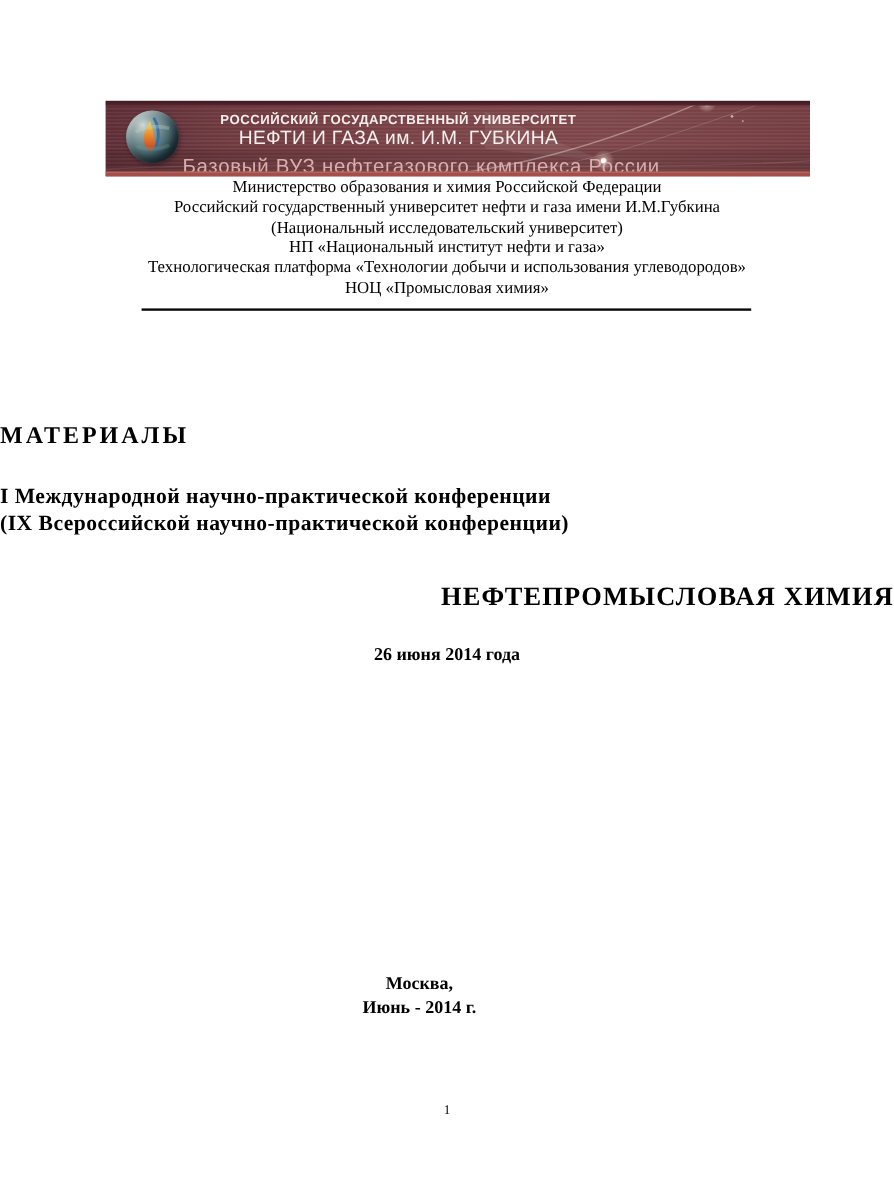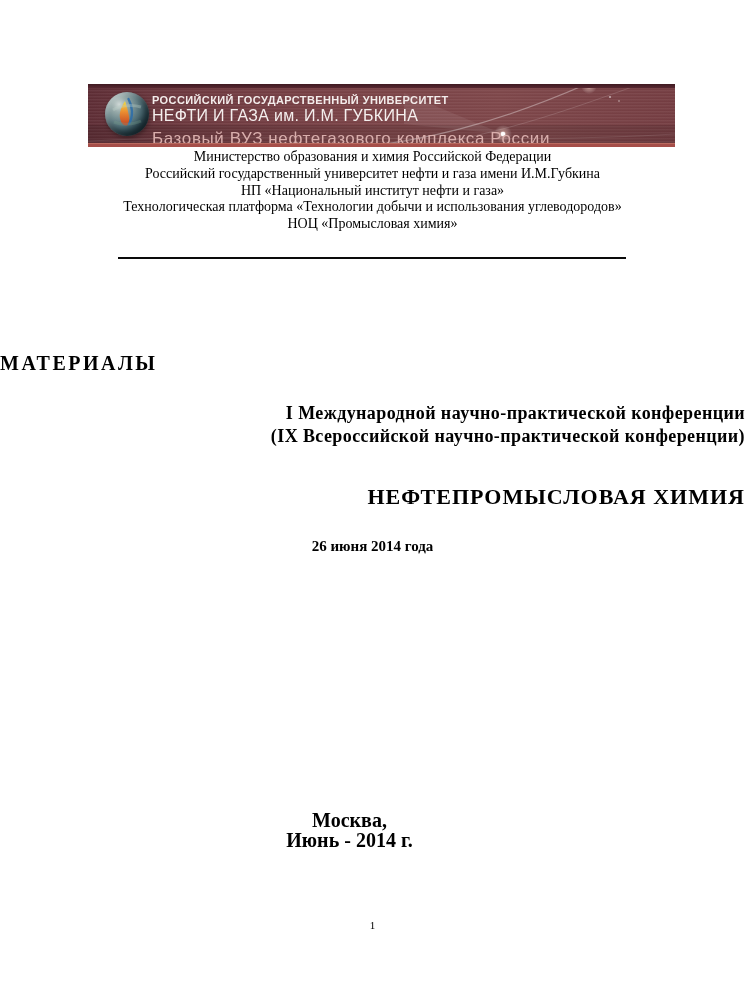--- a/index.html
+++ b/index.html
@@ -53,21 +53,21 @@
       #cfd8d6 0%, #97aaa9 18%, #5d7a81 45%, #30525e 70%, #142f3b 100%);
     box-shadow: inset -4px -5px 7px rgba(0,0,0,0.55),
                 inset 2px 2px 4px rgba(255,255,255,0.35),
                 1px 2px 4px rgba(0,0,0,0.35);
   }
   .banner-logo svg { position: absolute; inset: 0; }
 
   .banner-text {
     position: absolute; left: 64px; top: 10px; width: 360px;
     font-family: "Liberation Sans", sans-serif;
-    text-align: left; white-space: nowrap;
+    text-align: center; white-space: nowrap;
   }
   .banner-org-small {
     font-size: 11px; font-weight: bold; letter-spacing: 0.4px;
     color: #f3eceb;
   }
   .banner-org-large {
     margin-top: 1px; font-size: 16px; color: #f5efee; letter-spacing: 0.3px;
   }
   .banner-org-large .bold-part { font-weight: normal; }
   .banner-org-large .reg-part  { font-weight: normal; }
@@ -88,40 +88,40 @@
     width: 508px; height: 2px; background: #0a0a0a;
   }
 
   
   .title {
     position: absolute; left: 0; top: 352px; width: 745px;
     font-size: 20px; font-weight: bold; letter-spacing: 2.5px;
   }
   .conf-block {
     position: absolute; left: 0; top: 402px; width: 745px;
-    text-align: right;
+    text-align: left;
     font-size: 18px; font-weight: bold; line-height: 23px;
     letter-spacing: 0.4px;
   }
   .subject {
     position: absolute; left: 0; top: 484px; width: 745px;
     text-align: right;
     font-size: 22px; font-weight: bold; letter-spacing: 1px;
   }
   .conf-date {
     position: absolute; left: 0; top: 538px; width: 745px;
     text-align: center;
     font-size: 15px; font-weight: bold;
   }
 
   
   .imprint {
     position: absolute; left: 0; top: 810px; width: 699px;
     text-align: center;
-    font-size: 20px; font-weight: bold; line-height: 20px;
+    font-size: 15px; font-weight: bold; line-height: 20px;
   }
   .pagenum {
     position: absolute; left: 0; top: 919px; width: 745px;
     text-align: center;
     font-size: 11px; font-weight: normal;
   }
 </style>
 </head>
 <body>
 
@@ -172,20 +172,21 @@
       <div class="banner-tagline">Базовый ВУЗ нефтегазового комплекса России</div>
     </div>
 
     <div class="banner-top-strip"></div>
     <div class="banner-bottom-strip"></div>
   </header>
 
   <div class="inst-block">
     <div>Министерство образования и химия Российской Федерации</div>
     <div>Российский государственный университет нефти и газа имени И.М.Губкина</div>
+    <div>(Национальный исследовательский университет)</div>
     <div>НП «Национальный институт нефти и газа»</div>
     <div>Технологическая платформа «Технологии добычи и использования углеводородов»</div>
     <div>НОЦ «Промысловая химия»</div>
   </div>
 
   <div class="rule"></div>
 
   <h1 class="title">МАТЕРИАЛЫ</h1>
 
   <div class="conf-block">

